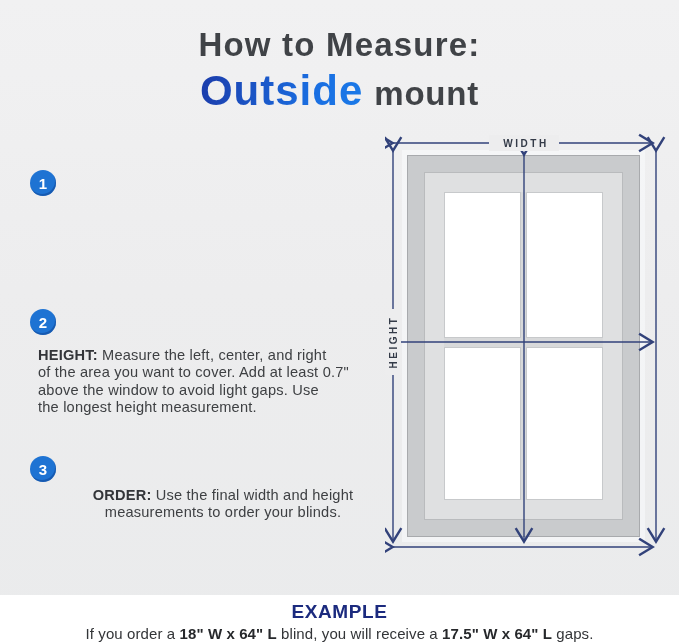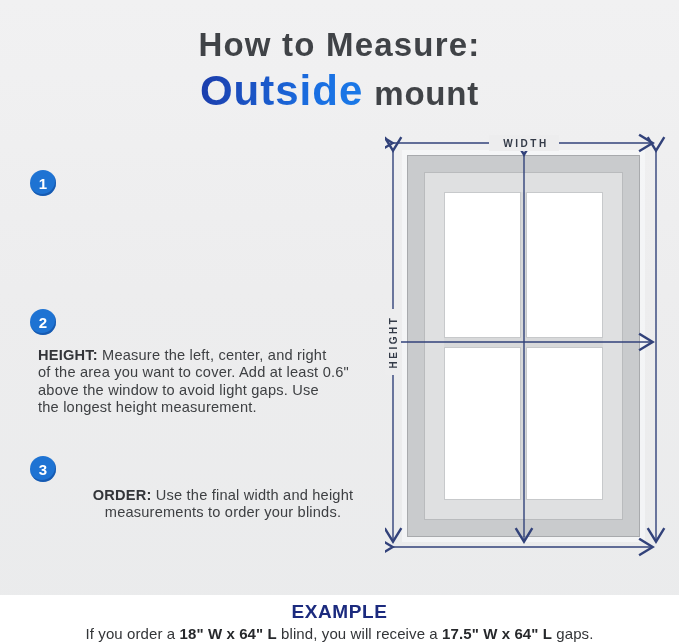--- a/index.html
+++ b/index.html
@@ -94,21 +94,21 @@
       <span class="title-suffix">mount</span>
     </div>
   </div>
 
   <div class="badge" id="badge-1">1</div>
   <div class="badge" id="badge-2">2</div>
   <div class="badge" id="badge-3">3</div>
 
 
   <p class="step-text" id="step-text-2"><span class="step-label">HEIGHT:</span><span class="step-body"> Measure the left, center, and right
-of the area you want to cover. Add at least 0.6"
+of the area you want to cover. Add at least 0.7"
 above the window to avoid light gaps. Use
 the longest height measurement.</span></p>
 
   <p class="step-text" id="step-text-3"><span class="step-label">ORDER:</span><span class="step-body"> Use the final width and height
 measurements to order your blinds.</span></p>
 
   <div class="diagram">
 
     <div class="window">
       <div class="jamb">

